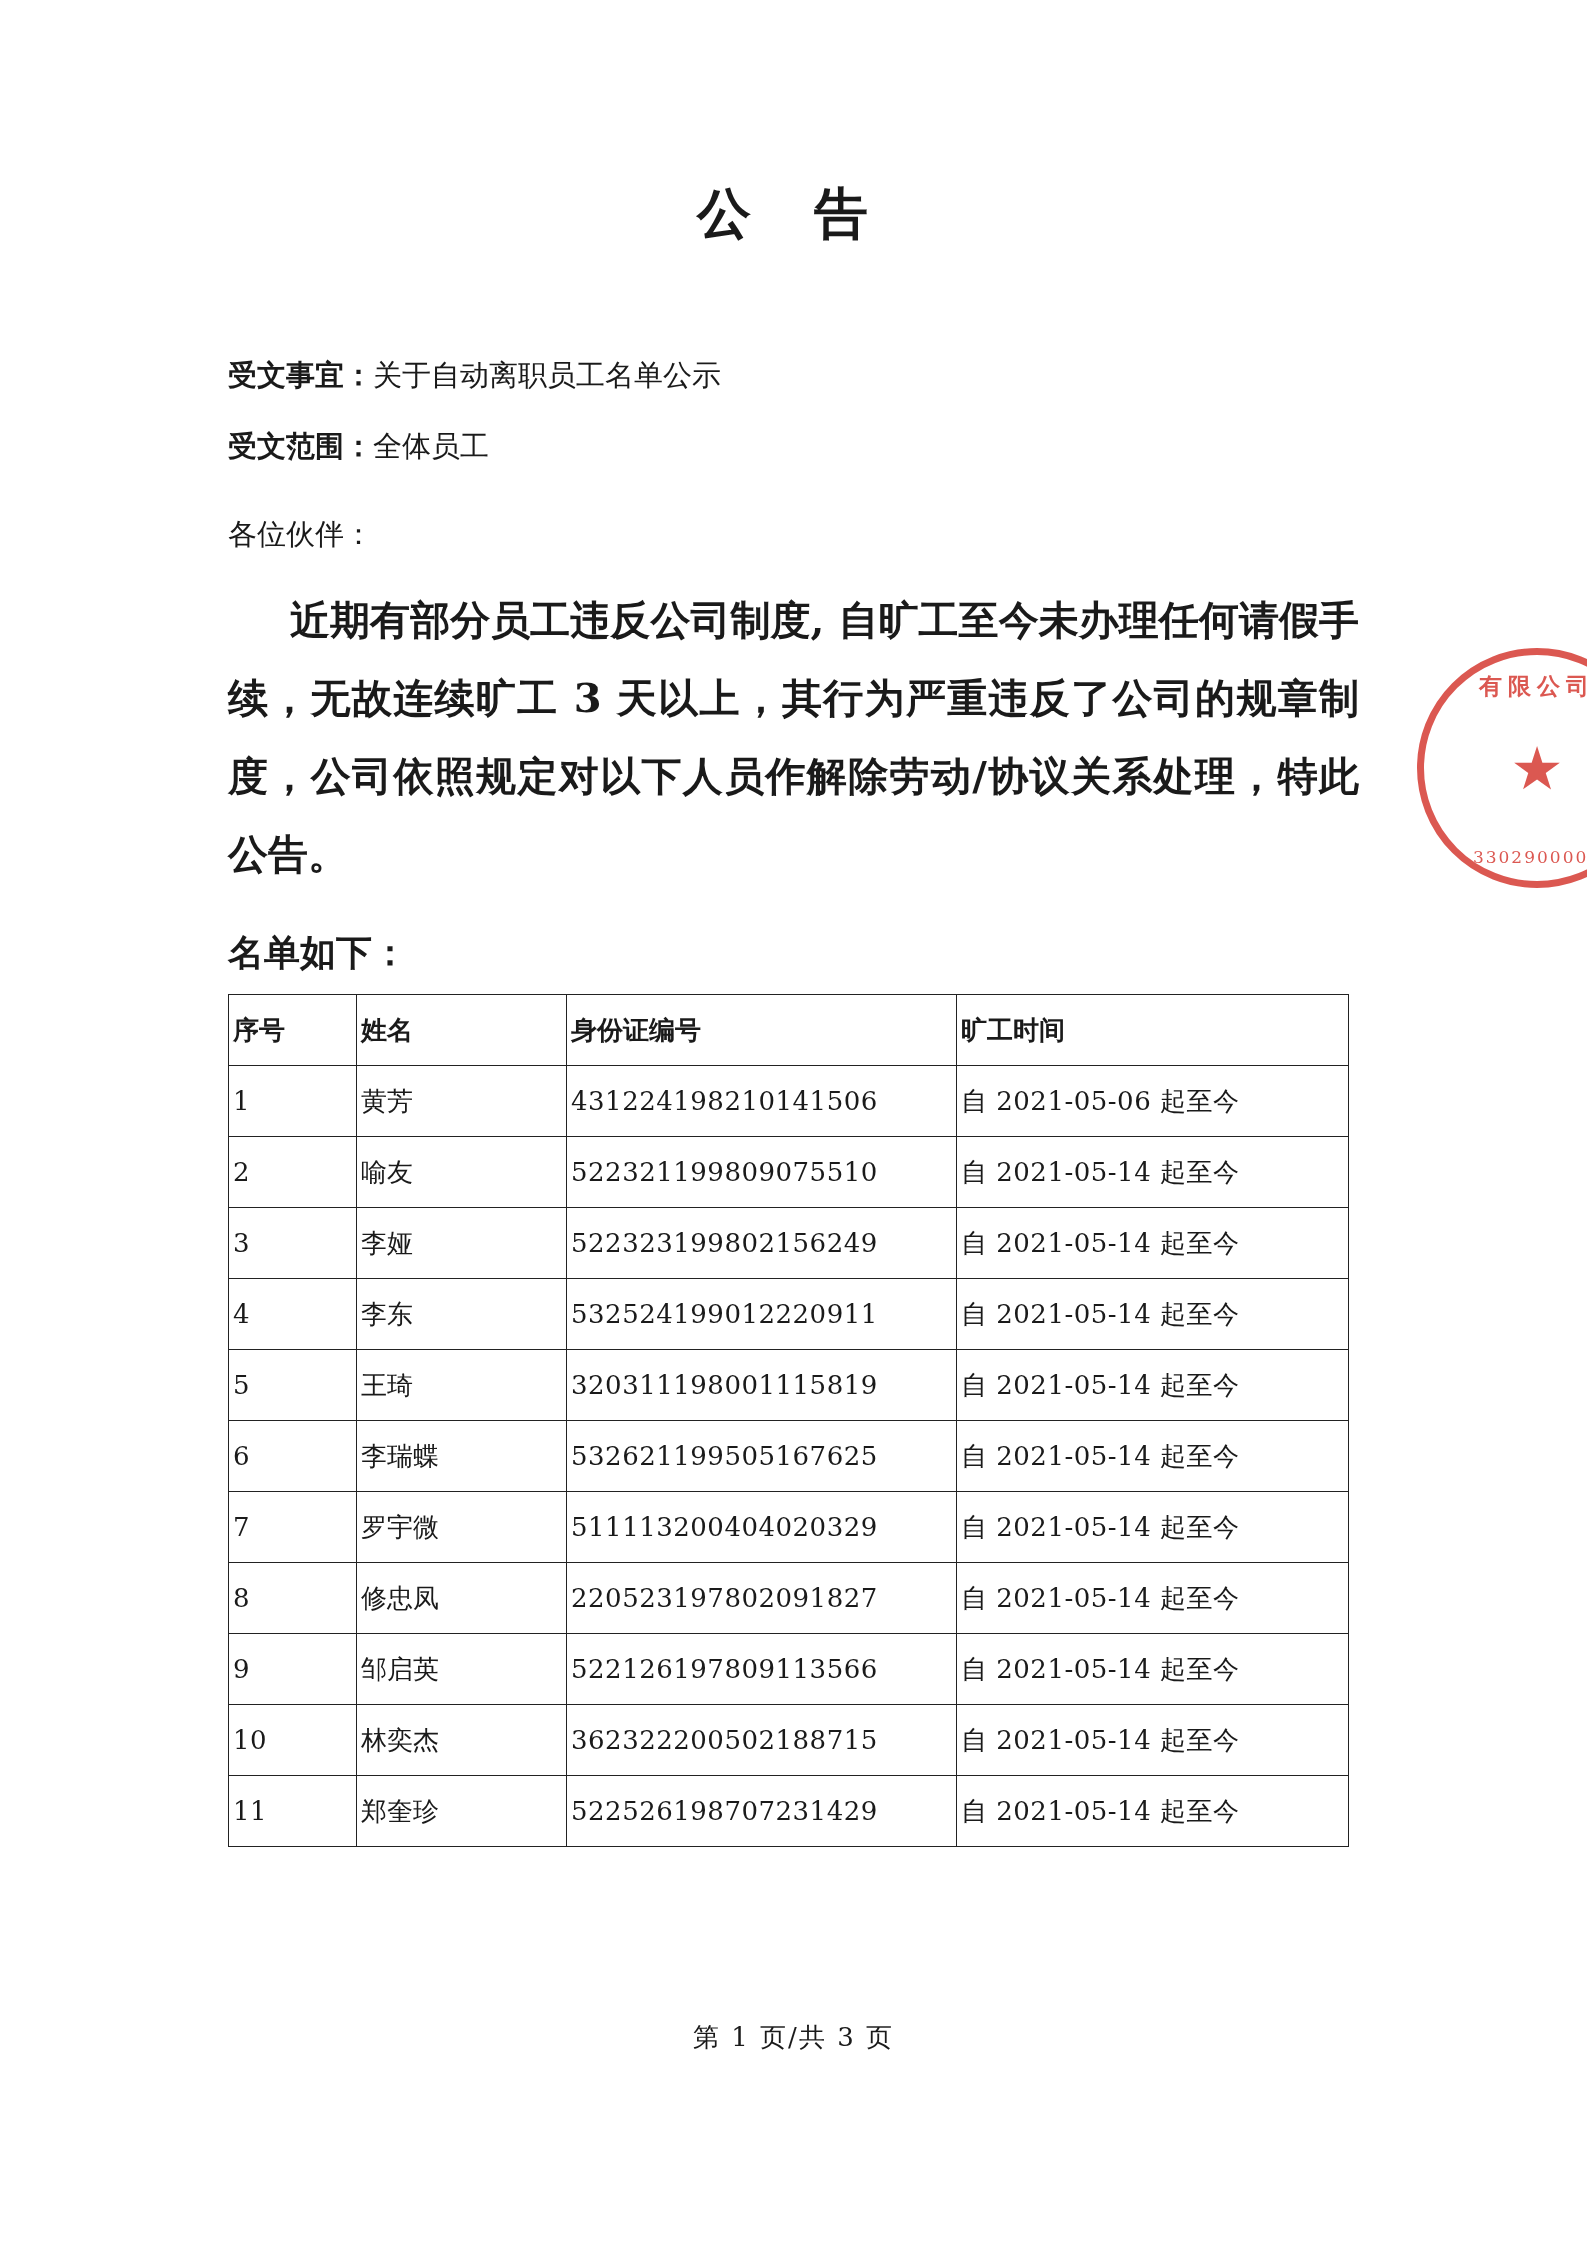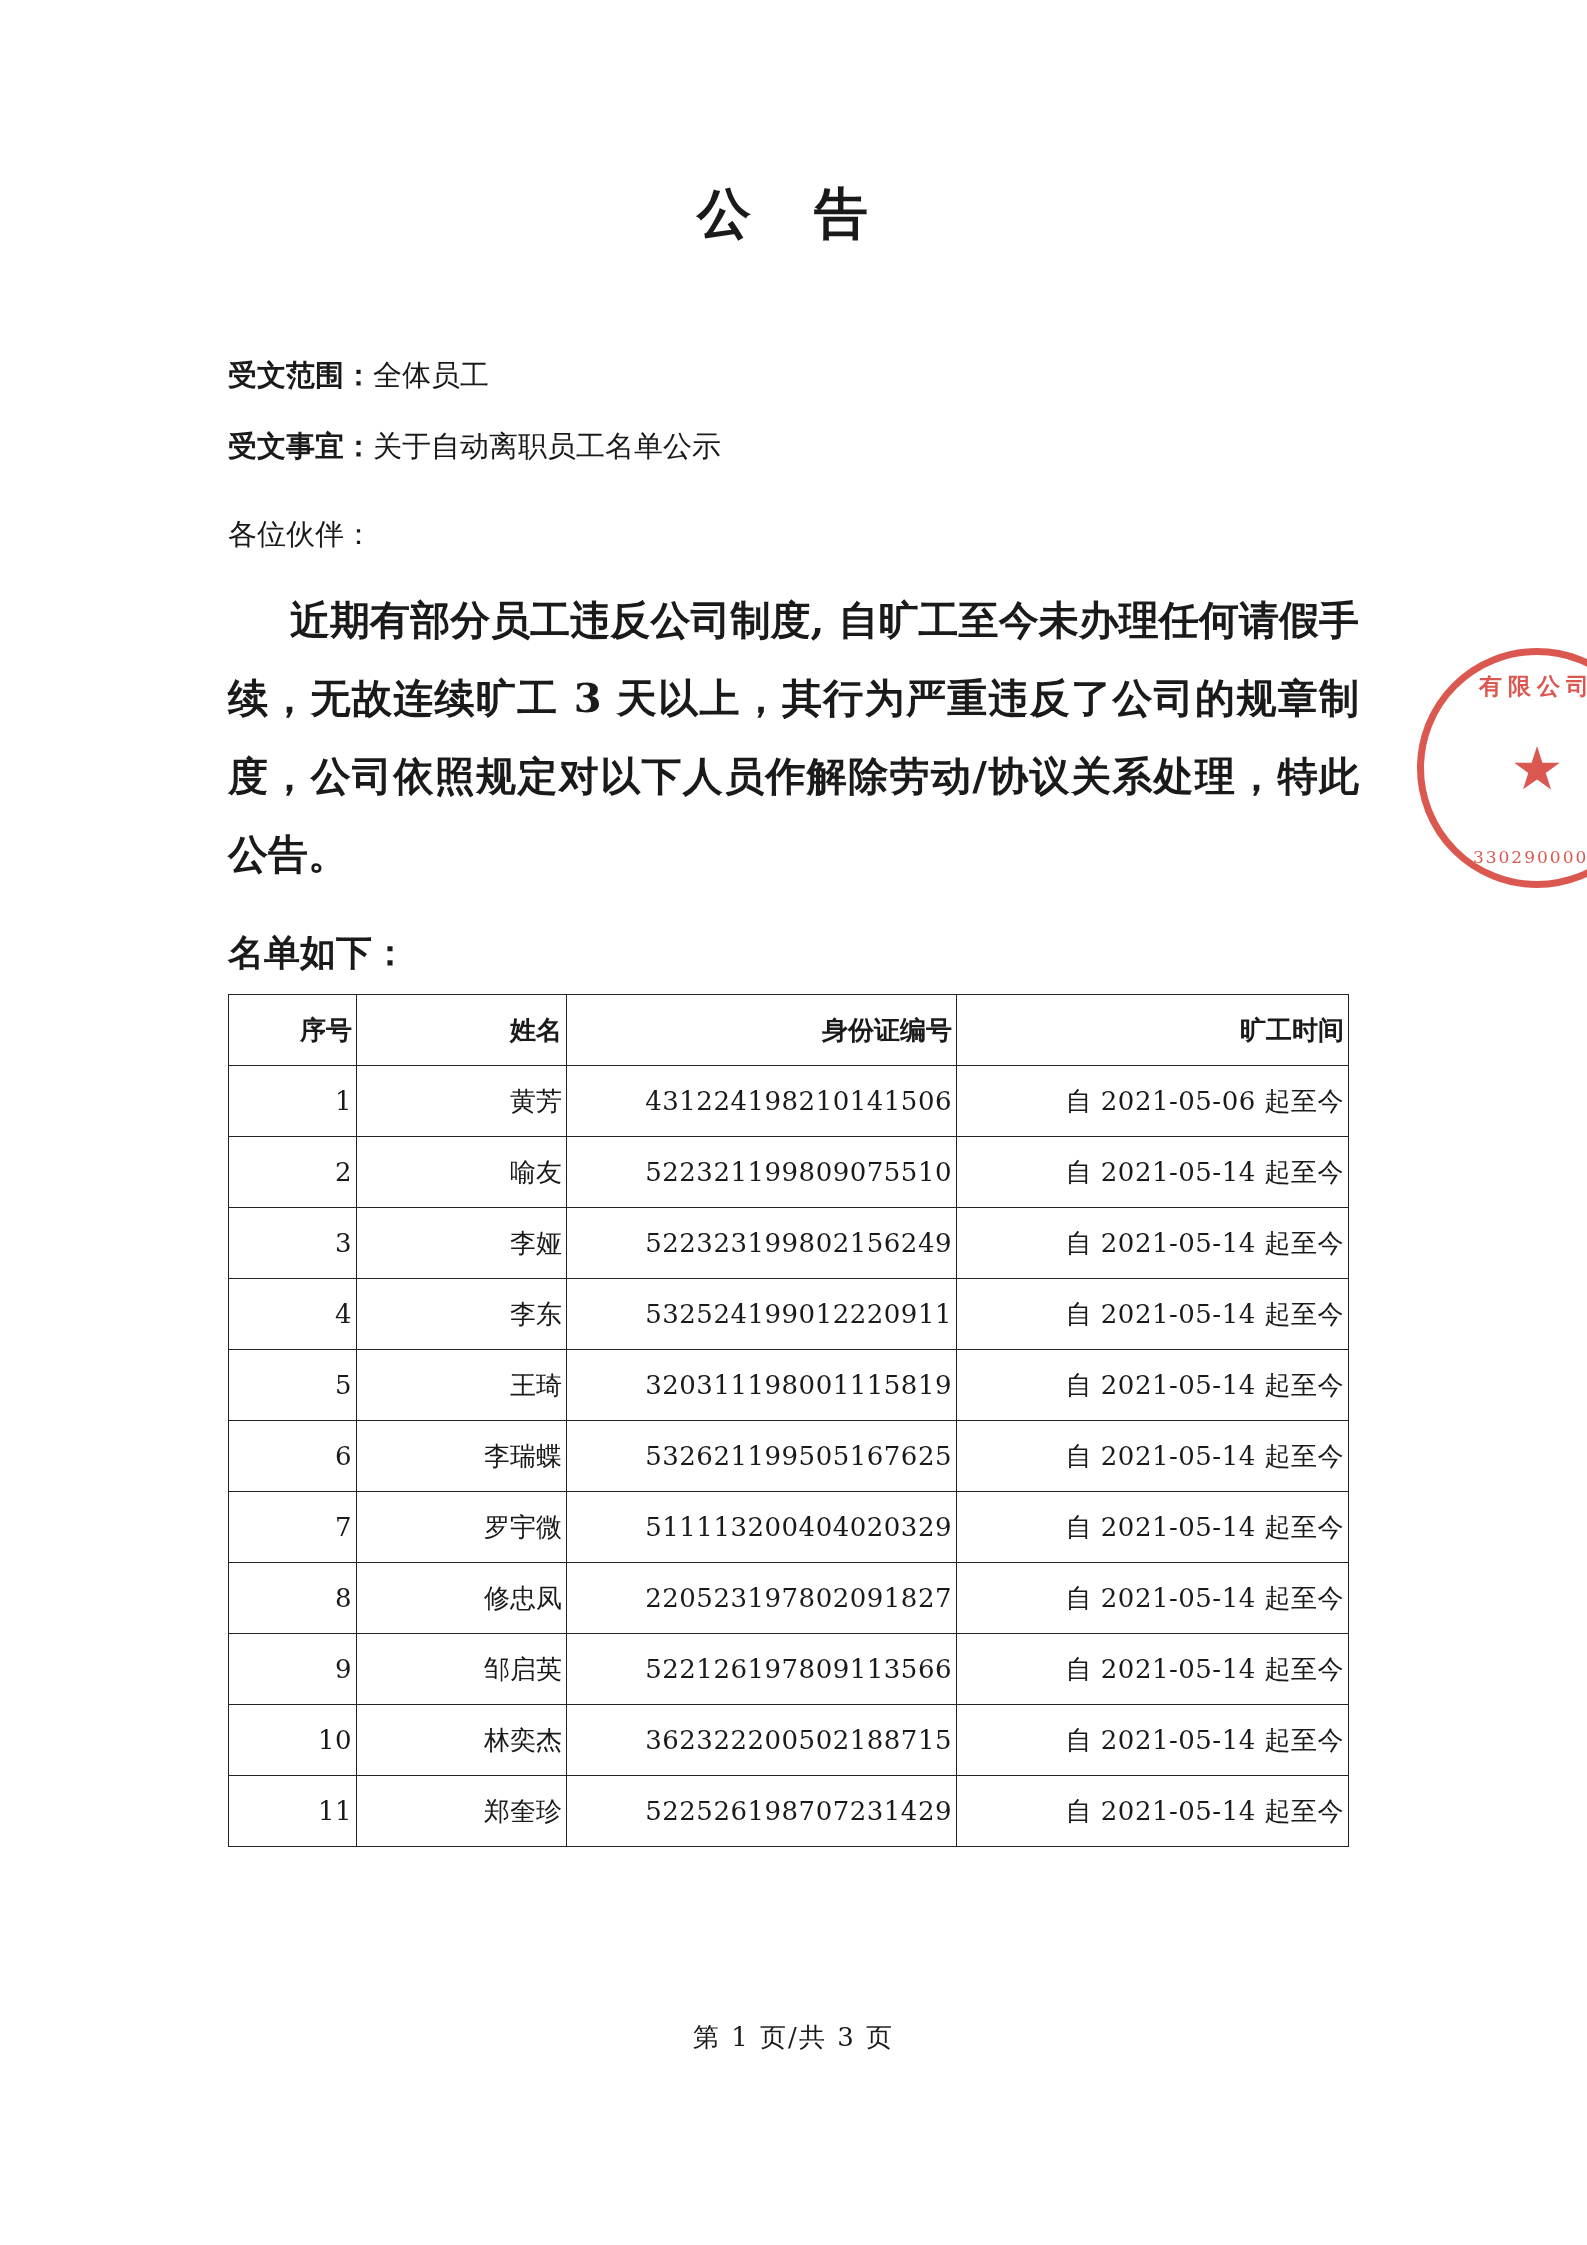--- a/index.html
+++ b/index.html
@@ -75,21 +75,21 @@
   }
 
   table.roster {
     border-collapse: collapse;
     width: 1120px;
     table-layout: fixed;
   }
   table.roster th,
   table.roster td {
     border: 1.5px solid #222;
-    text-align: right;
+    text-align: left;
     font-size: 26px;
     height: 70px;
     padding: 0 4px;
     font-family: "DejaVu Serif", "Liberation Serif", serif;
   }
   table.roster th {
     font-weight: bold;
   }
   col.c-idx  { width: 128px; }
   col.c-name { width: 210px; }
@@ -171,24 +171,24 @@
 </style>
 </head>
 <body>
 
 <div class="page">
 
   <h1 class="doc-title">公 告</h1>
 
   <div class="meta-block">
     <div class="meta-line">
-      <span class="meta-label">受文范围：</span><span class="meta-value">全体员工</span>
+      <span class="meta-label">受文事宜：</span><span class="meta-value">关于自动离职员工名单公示</span>
     </div>
     <div class="meta-line">
-      <span class="meta-label">受文事宜：</span><span class="meta-value">关于自动离职员工名单公示</span>
+      <span class="meta-label">受文范围：</span><span class="meta-value">全体员工</span>
     </div>
   </div>
 
   <div class="salutation">各位伙伴：</div>
 
   <p class="body-para">近期有部分员工违反公司制度, 自旷工至今未办理任何请假手续，无故连续旷工 3 天以上，其行为严重违反了公司的规章制度，公司依照规定对以下人员作解除劳动/协议关系处理，特此公告。</p>
 
   <div class="list-label">名单如下：</div>
 
   <table class="roster">

